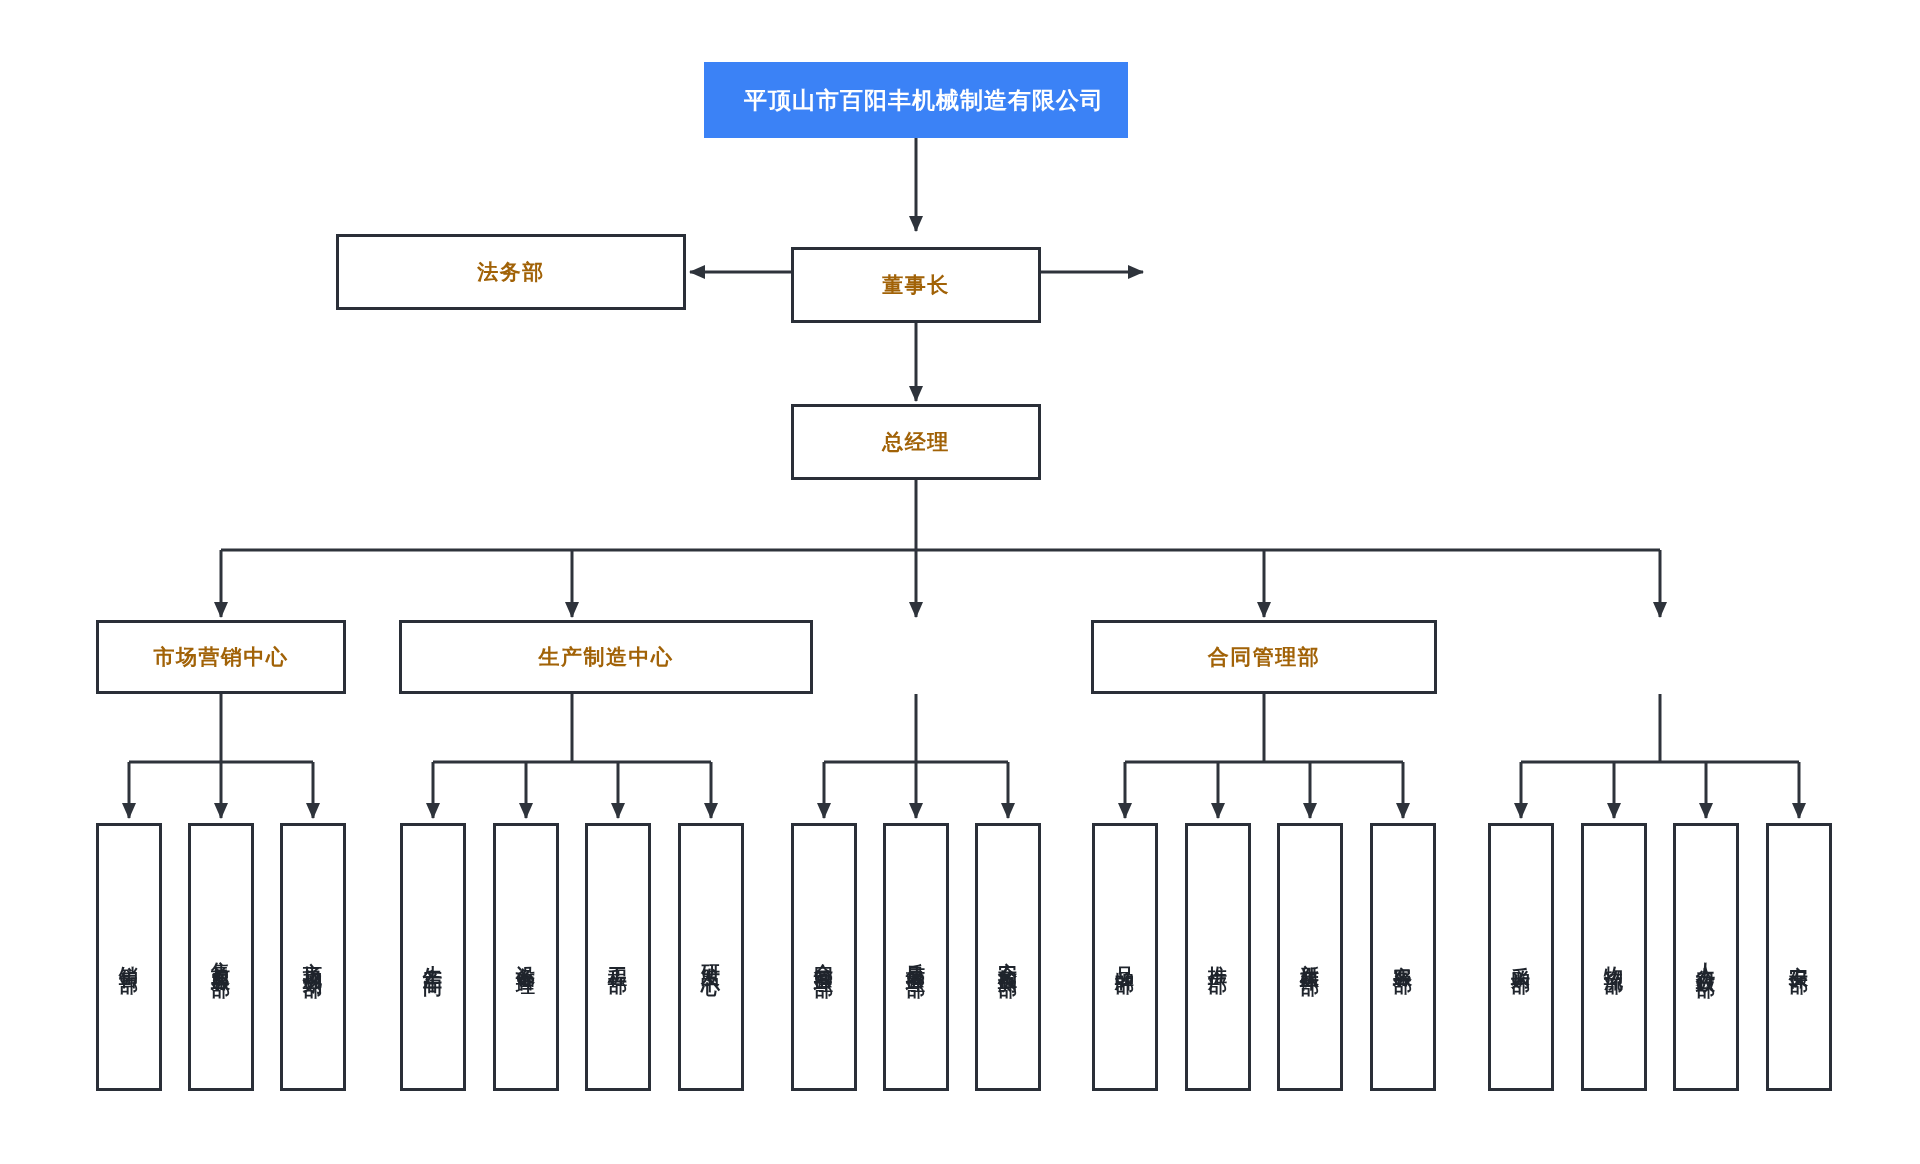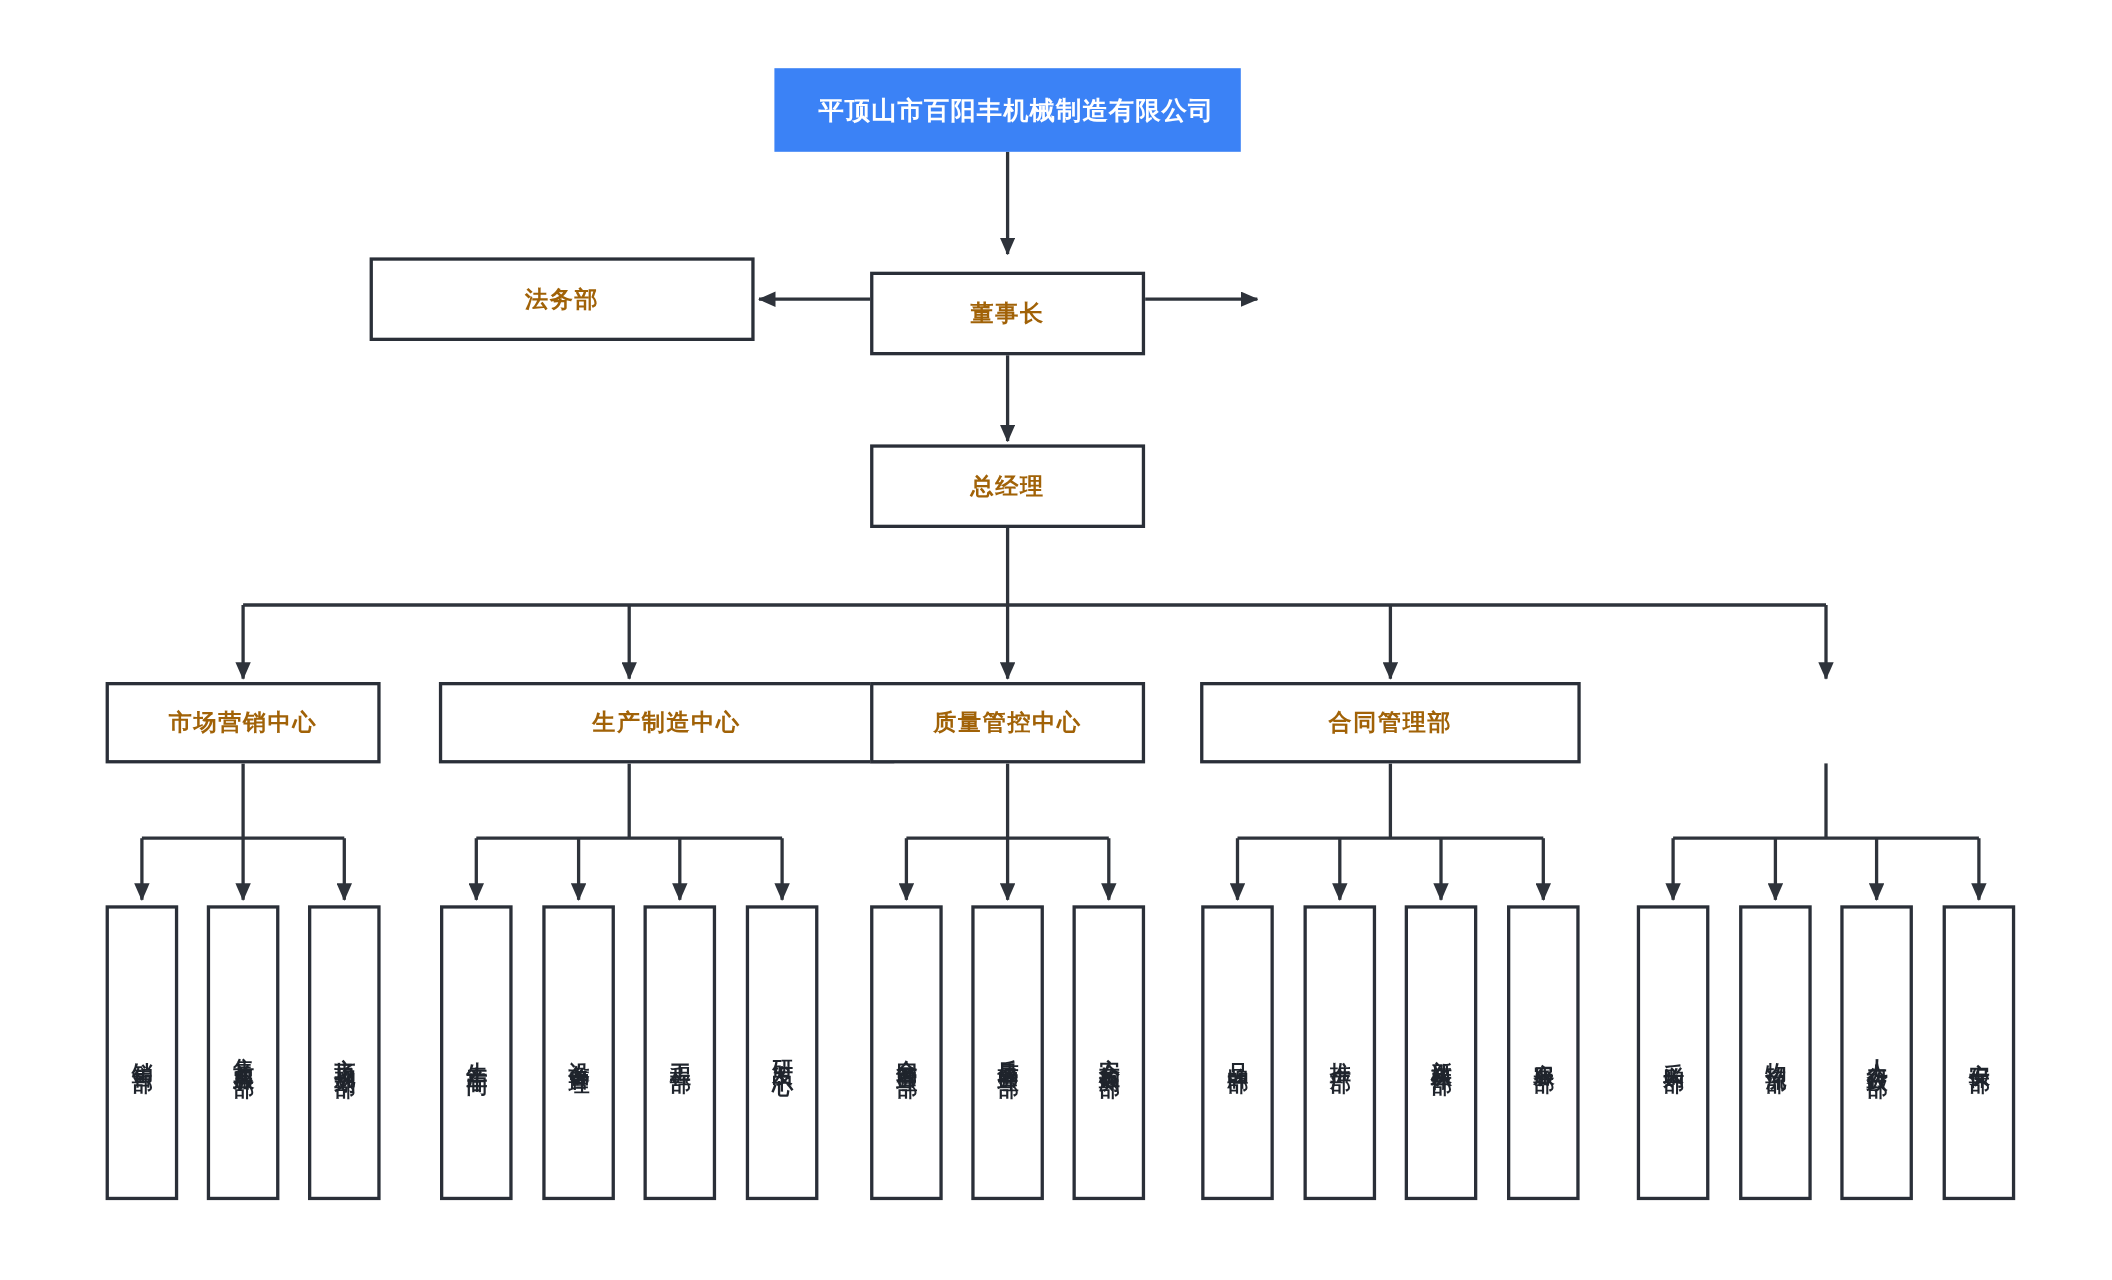--- a/index.html
+++ b/index.html
@@ -125,23 +125,20 @@
   <div class="node" style="left:791px;top:404px;width:250px;height:76px">
     <span class="lbl">总经理</span>
   </div>
 
   <div class="node" style="left:96px;top:620px;width:250px;height:74px">
     <span class="lbl">市场营销中心</span>
   </div>
   <div class="node" style="left:399px;top:620px;width:414px;height:74px">
     <span class="lbl">生产制造中心</span>
   </div>
-  <div class="node" style="left:791px;top:620px;width:250px;height:74px">
-    <span class="lbl">质量管控中心</span>
-  </div>
   <div class="node" style="left:1091px;top:620px;width:346px;height:74px">
     <span class="lbl">合同管理部</span>
   </div>
 
   <div class="node sub" style="left:96px">
     <span class="vlbl">销售部</span>
   </div>
   <div class="node sub" style="left:188px">
     <span class="vlbl">售前客服部</span>
   </div>

